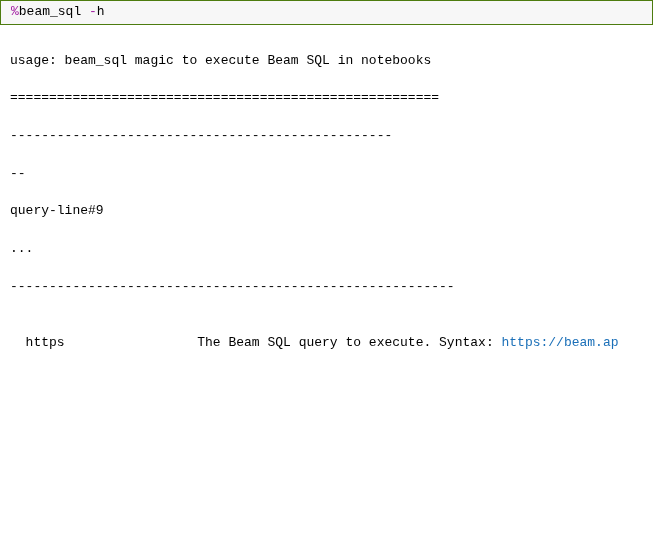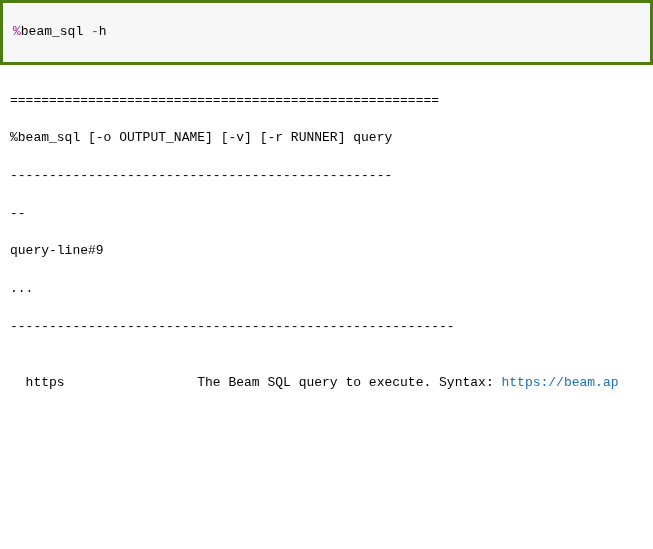--- a/index.html
+++ b/index.html
@@ -6,22 +6,22 @@
     body {
       font-family: Menlo, Monaco, "Courier New", monospace;
       font-size: 13px;
       line-height: 1.45;
       color: #000;
       background: #fff;
       width: 653px;
     }
     .code-cell {
       background: #f7f7f7;
-      border: 3px solid #4d7c0f;
-      padding: 20px 10px;
+      border: 1px solid #4d7c0f;
+      padding: 2px 10px;
       font-family: inherit;
     }
     .code-cell .op { color: #a018a0; }
     .code-cell .cmd { color: #000; }
     .output {
       padding: 8px 10px 10px 10px;
       white-space: pre;
       font-family: inherit;
     }
     .output a {
@@ -31,22 +31,22 @@
     .line { display: block; }
   </style>
 </head>
 <body>
 
 <div class="code-cell">
   <span class="op">%</span><span class="cmd">beam_sql </span><span class="op">-</span><span class="cmd">h</span>
 </div>
 
 <div class="output">
+<span class="line">usage: beam_sql magic to execute Beam SQL in notebooks</span>
 <span class="line">=======================================================</span>
-<span class="line">%beam_sql [-o OUTPUT_NAME] [-v] [-r RUNNER] query</span>
 <span class="line">-------------------------------------------------</span>
 <span class="line">--</span>
 <span class="line">query-line#9</span>
 <span class="line">...</span>
 <span class="line">---------------------------------------------------------</span>
 <span class="line"></span>
 <span class="line"><span>  https                 The Beam SQL query to execute. Syntax: </span><a href="#">https://beam.ap</a></span>
 
 
 

